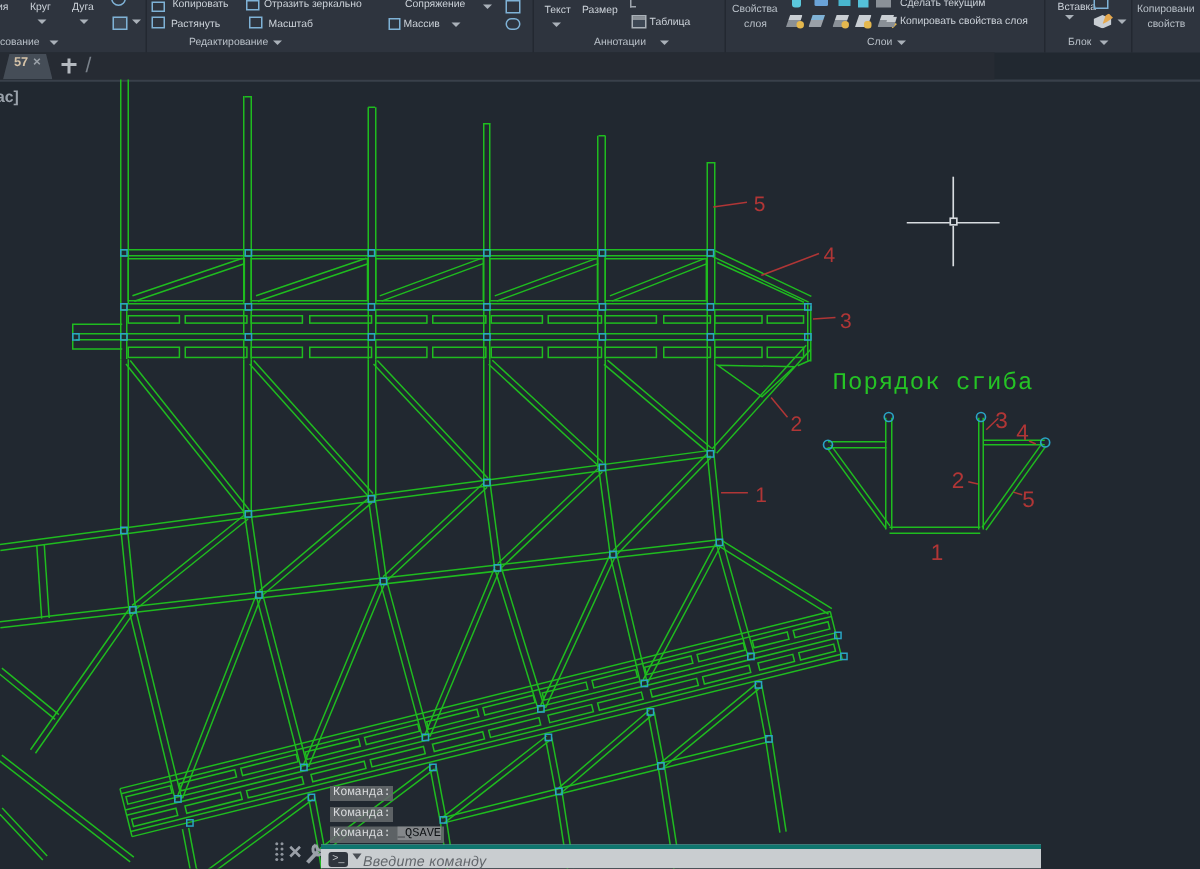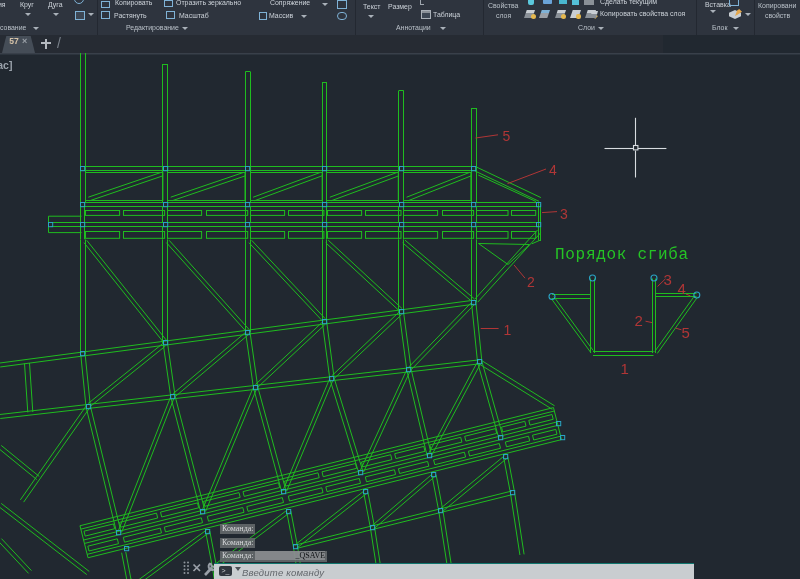--- a/index.html
+++ b/index.html
@@ -6,22 +6,22 @@
 .ribbon { position:absolute; left:0; top:0; width:800px; height:35px; background:#2e343e; }
 .sep { position:absolute; top:0; width:1px; height:35px; background:#232831; }
 .rt { position:absolute; color:#ccd2d9; font-size:11px; white-space:nowrap; transform-origin:0 0; transform:scale(0.63); }
 .lbl { position:absolute; color:#b9c0c8; font-size:11px; white-space:nowrap; transform-origin:0 0; transform:scale(0.63); }
 .car { position:absolute; width:0; height:0; border-left:3.2px solid transparent; border-right:3.2px solid transparent; border-top:3.8px solid #aab1b9; }
 .ico { position:absolute; }
 .tabbar { position:absolute; left:0; top:35px; width:663px; height:18px; background:#262b33; }
 .tab { position:absolute; left:2px; top:1px; width:33px; height:17px; background:#454d57; color:#d6c3a8; font-size:9px; font-weight:bold;
        clip-path:polygon(13% 0, 87% 0, 100% 100%, 0 100%); }
 .chip { position:absolute; background:rgba(100,104,108,0.9); color:#d8dadc;
-        font-family:Liberation Serif, serif; font-size:8px; line-height:10px; padding:0 2px; white-space:nowrap; }
-.cmdbar { position:absolute; left:214px; top:563px; width:480px; height:16px; background:#c9cdd0; border-top:1px solid #0f766e; }
+        font-family:Liberation Mono, monospace; font-size:8px; line-height:10px; padding:0 2px; white-space:nowrap; }
+.cmdbar { position:absolute; left:214px; top:563px; width:480px; height:16px; background:#c9cdd0; border-top:3px solid #0f766e; }
 </style></head>
 <body>
 <svg width="800" height="579" style="position:absolute;left:0;top:0">
 <rect x="0" y="0" width="800" height="579" fill="#212830"></rect>
 <rect x="0" y="53" width="800" height="1.5" fill="#39404a"></rect>
 <line x1="80.50" y1="50.00" x2="80.50" y2="167.00" stroke="#1fbc1f" stroke-width="1.0"></line>
 <line x1="85.50" y1="50.00" x2="85.50" y2="167.00" stroke="#1fbc1f" stroke-width="1.0"></line>
 <line x1="162.50" y1="64.00" x2="162.50" y2="167.00" stroke="#1fbc1f" stroke-width="1.0"></line>
 <line x1="167.50" y1="64.00" x2="167.50" y2="167.00" stroke="#1fbc1f" stroke-width="1.0"></line>
 <line x1="163.00" y1="64.50" x2="167.60" y2="64.50" stroke="#1fbc1f" stroke-width="1.0"></line>
@@ -463,21 +463,21 @@
 
 <div class="tabbar">
   <div class="tab"><span style="display:inline-block;transform:scale(0.95);margin-left:7px;">57</span><span style="color:#9aa1a8;margin-left:3px;">×</span></div>
   <div style="position:absolute;left:41px;top:45%;width:10px;height:2px;background:#b4b9bf;margin-top:-1px;"></div>
   <div style="position:absolute;left:45px;top:4px;width:2px;height:10px;background:#b4b9bf;"></div>
   <div style="position:absolute;left:57px;top:0px;color:#7a828b;font-size:14px;">/</div>
 </div>
 
 <div class="chip" style="left:220px;top:524px;height:10px;">Команда:</div>
 <div class="chip" style="left:220px;top:538px;height:10px;">Команда:</div>
-<div class="chip" style="left:220px;top:551px;height:11px;">Команда: <span style="background:rgba(180,182,184,0.45);color:#0e1114;padding-left:40px;">_QSAVE</span></div>
+<div class="chip" style="left:220px;top:551px;height:11px;">Команда: <span style="background:rgba(180,182,184,0.45);color:#0e1114;">_QSAVE</span></div>
 
 <svg style="position:absolute;left:182px;top:560px;" width="36" height="18">
  <g fill="#8f959d">
       <circle cx="2.5" cy="2.5" r="1"></circle>
       <circle cx="6" cy="2.5" r="1"></circle>
       <circle cx="2.5" cy="6" r="1"></circle>
       <circle cx="6" cy="6" r="1"></circle>
       <circle cx="2.5" cy="9.5" r="1"></circle>
       <circle cx="6" cy="9.5" r="1"></circle>
       <circle cx="2.5" cy="13" r="1"></circle>

